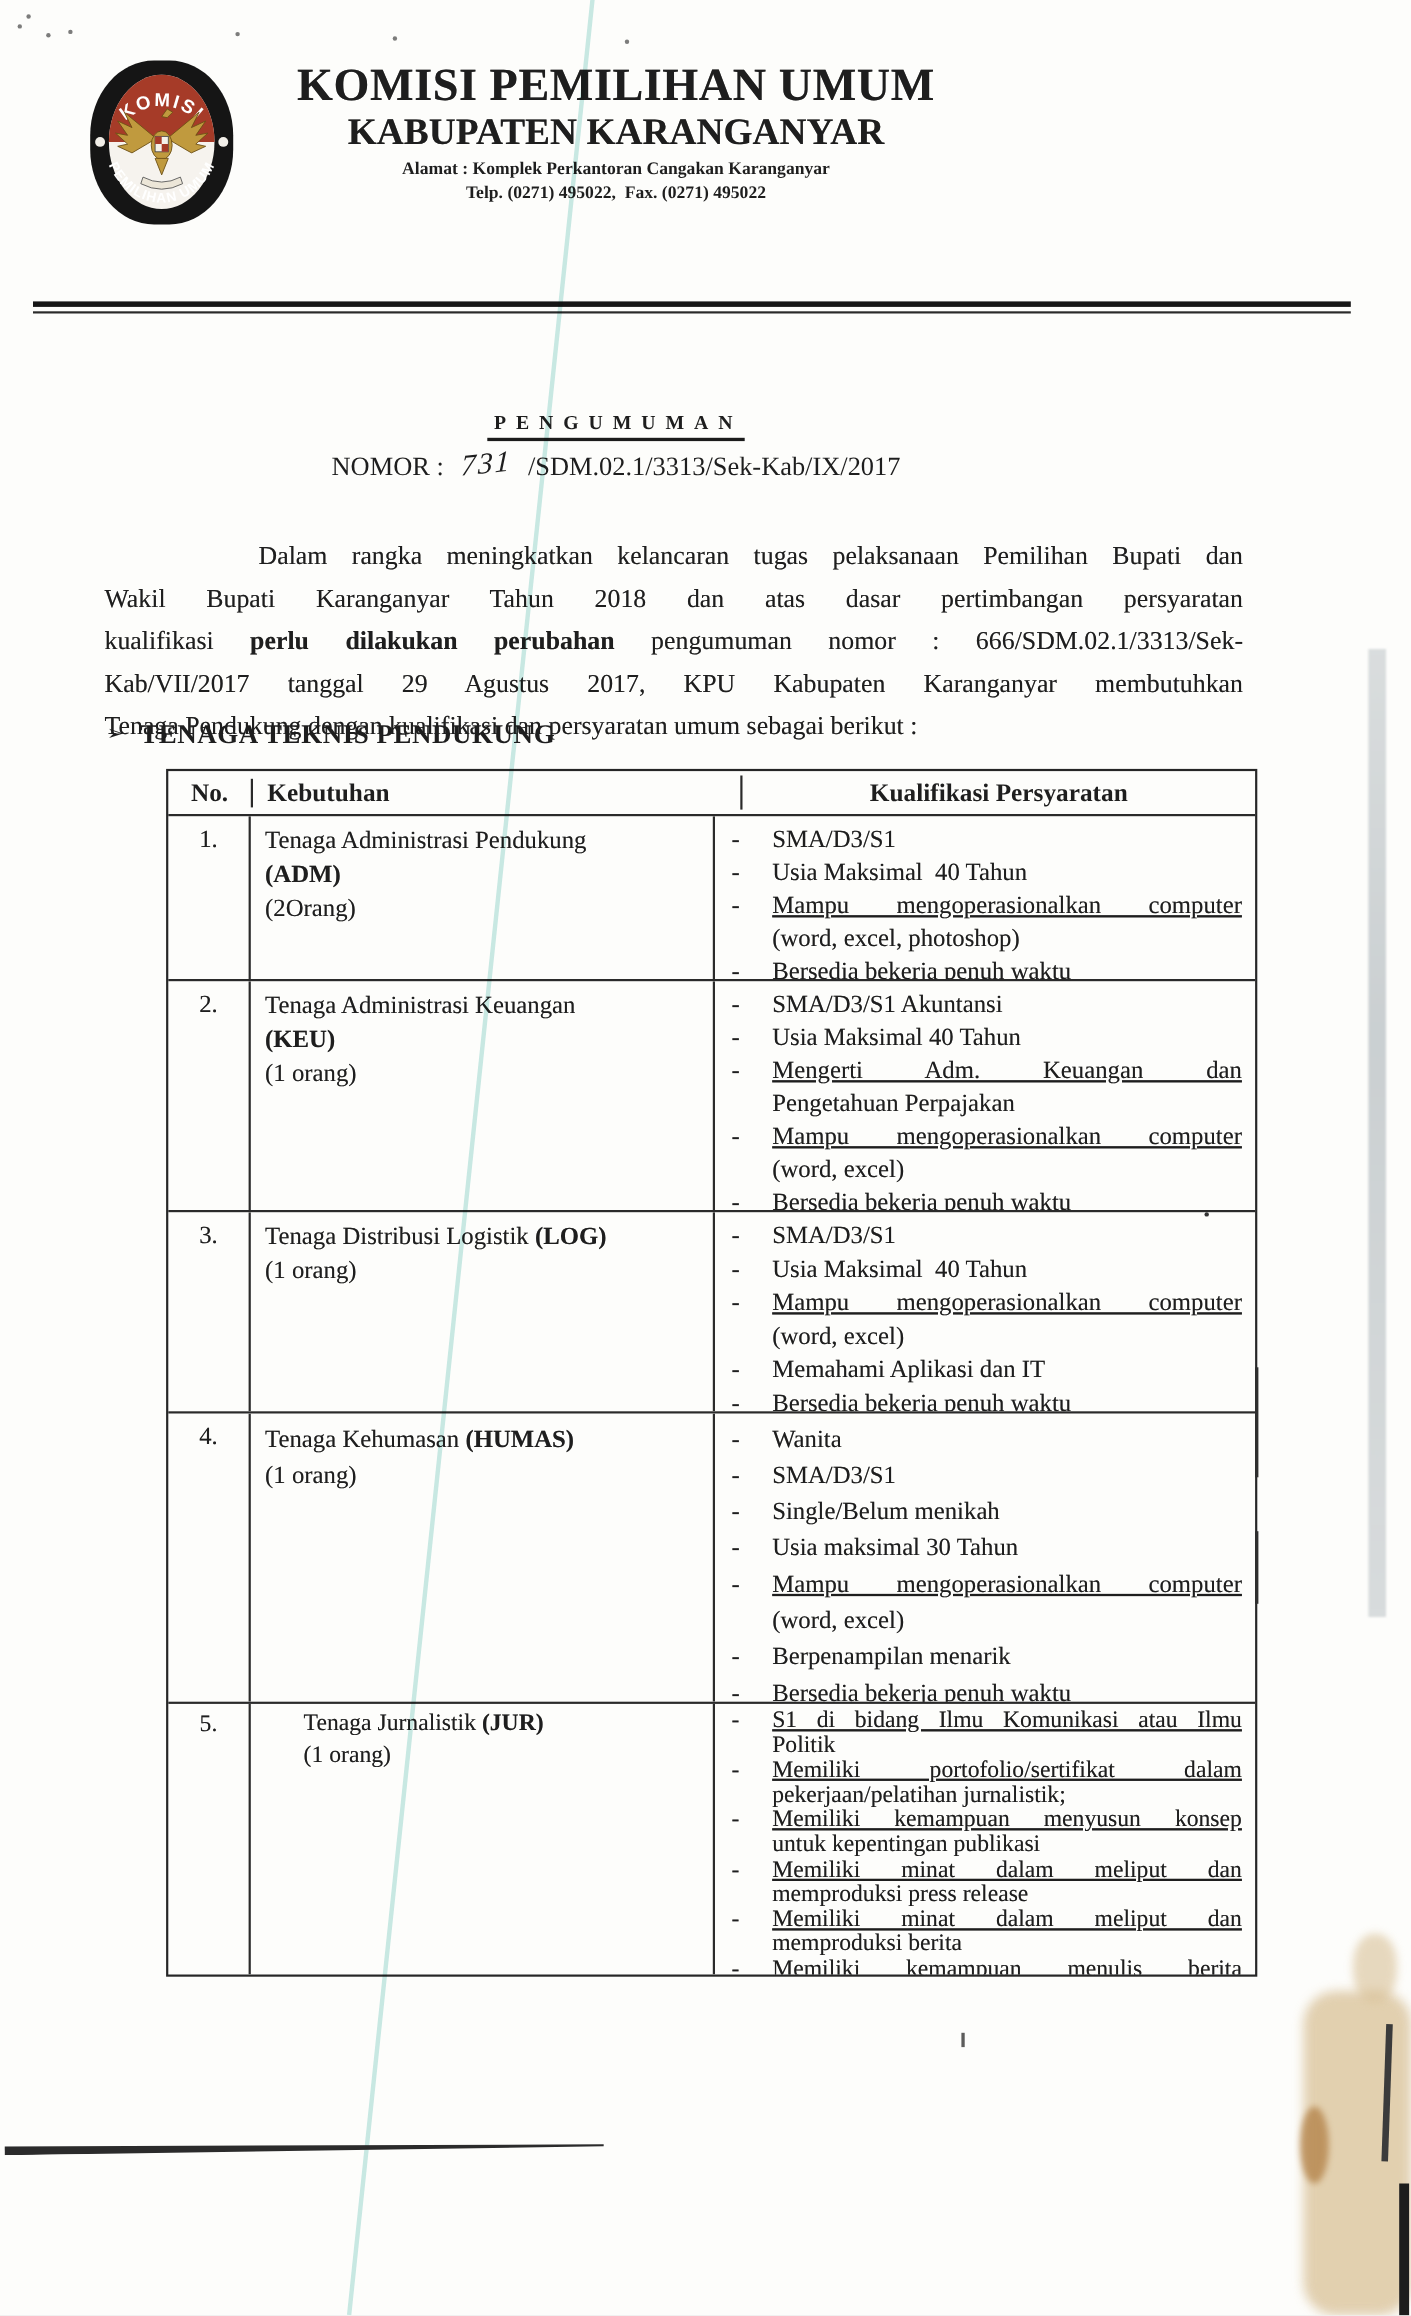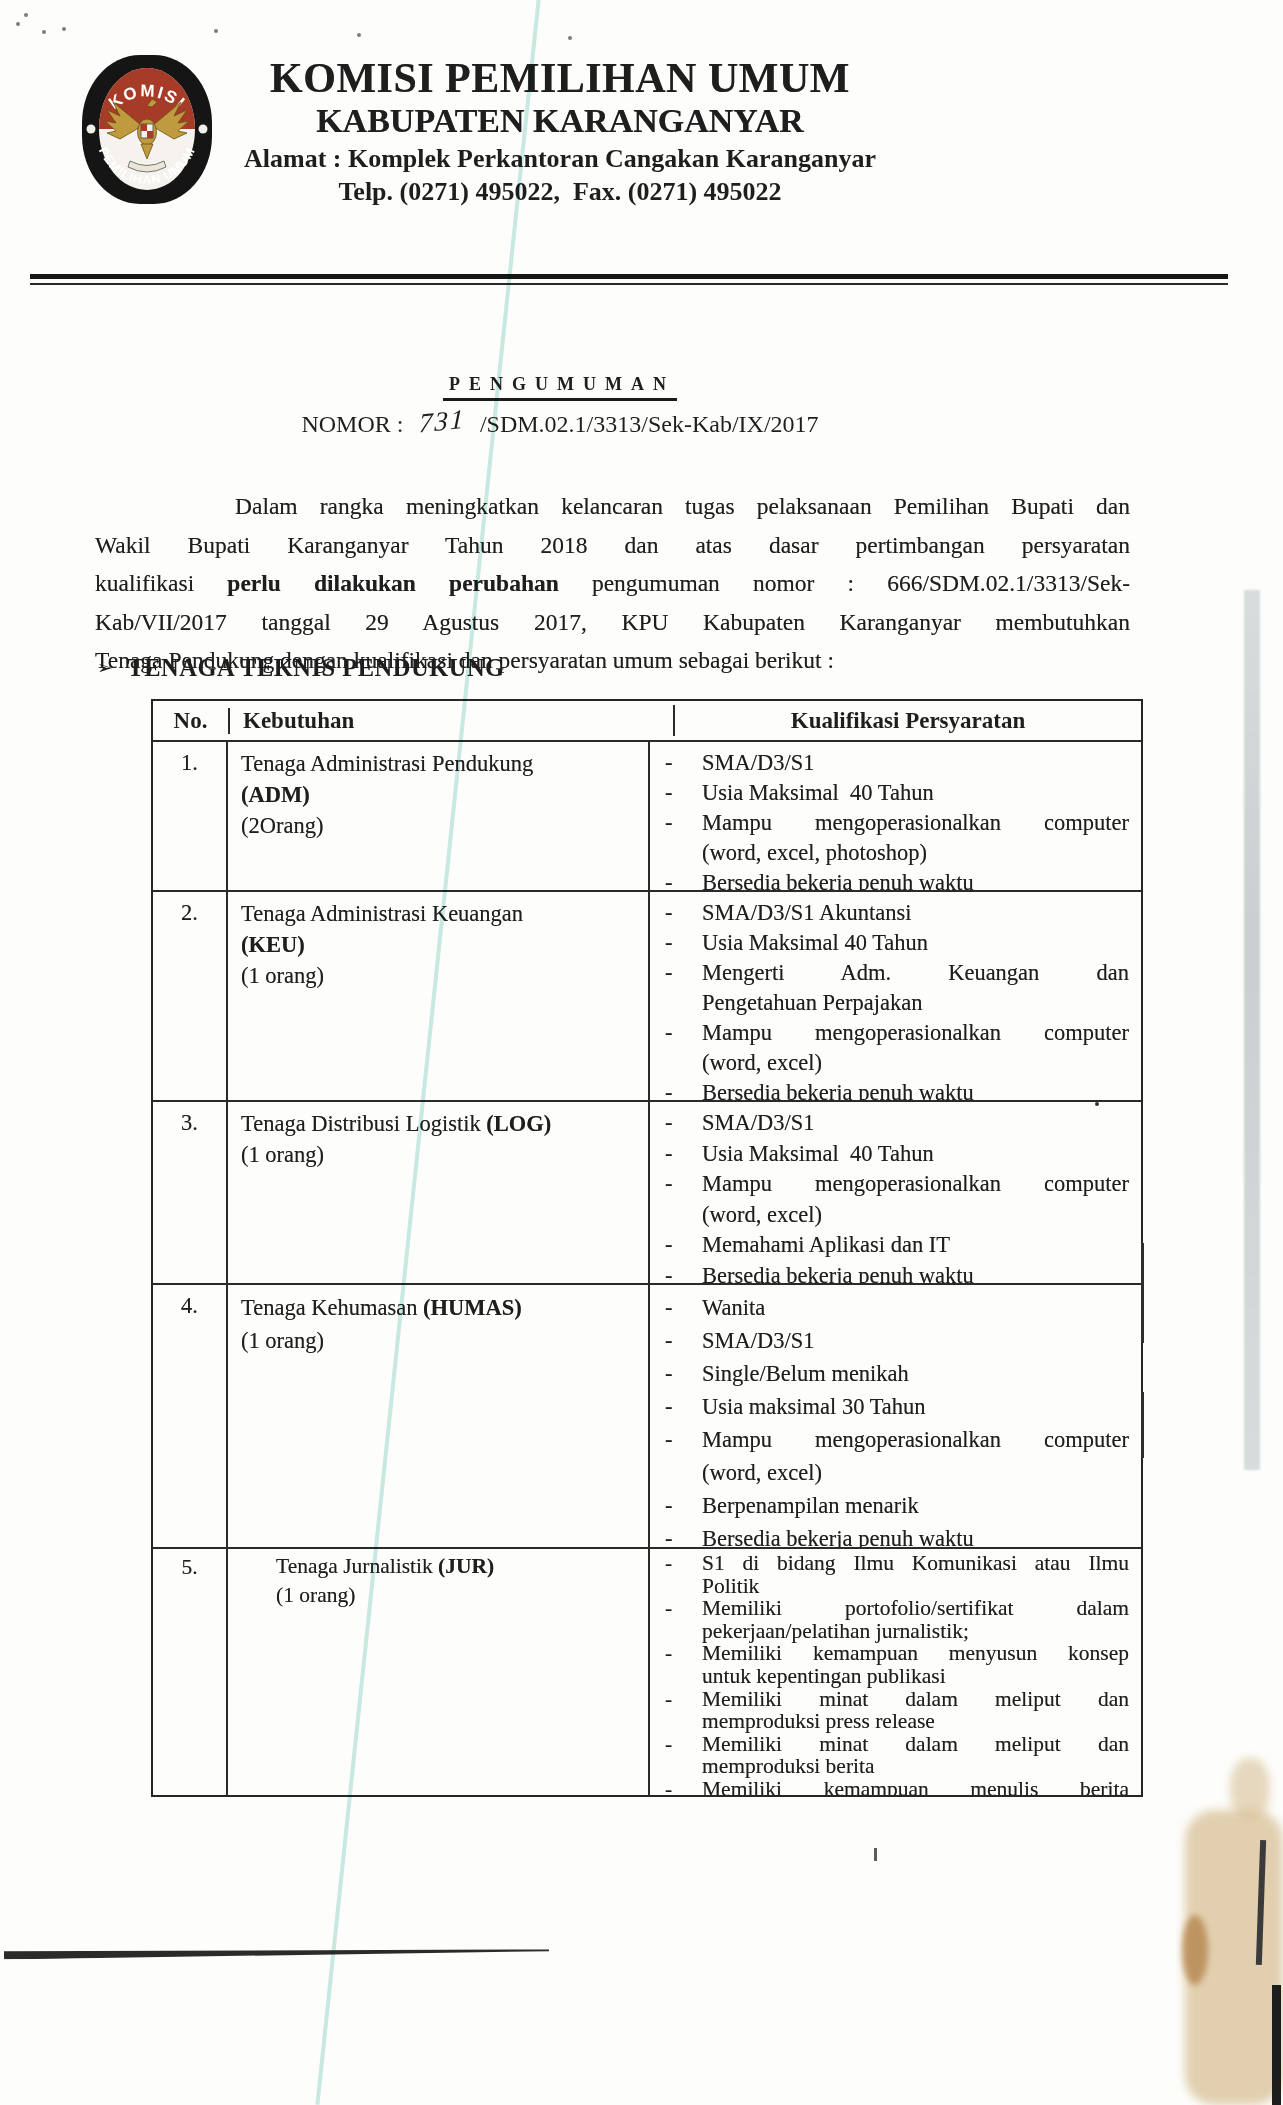--- a/index.html
+++ b/index.html
@@ -10,21 +10,21 @@
   .page{
     position:relative; width:1283px; height:2105px; margin:0 auto;
     background:var(--paper); overflow:hidden;
     font-family:"Liberation Serif","DejaVu Serif",serif; color:var(--ink);
   }
   .abs{position:absolute;}
   
   .hdr-text{left:185px; top:56px; width:750px; text-align:center; line-height:1.08;}
   .org1{font-size:42px; font-weight:bold; letter-spacing:.5px; text-shadow:0 0 .6px rgba(20,20,20,.6);}
   .org2{font-size:34px; font-weight:bold; margin-top:2px; text-shadow:0 0 .6px rgba(20,20,20,.6);}
-  .addr,.phone{font-size:26px; font-weight:bold; margin-top:5px; white-space:pre-wrap;}
+  .addr,.phone{font-size:16px; font-weight:bold; margin-top:5px; white-space:pre-wrap;}
   .rule-thick{left:30px; top:274px; width:1198px; height:5px; background:#161616;}
   .rule-thin{left:30px; top:283px; width:1198px; height:2px; background:#2a2a2a;}
   
   .logo{left:80px; top:52px; width:134px; height:155px;}
   
   .ann{left:185px; top:374px; width:750px; text-align:center;}
   .ann-title{display:inline-block; font-size:18px; font-weight:bold; letter-spacing:9px;
     border-bottom:3px solid #1b1b1b; padding:0 2px 3px 6px;}
   .ann-no{margin-top:7px; font-size:24px;}
   .hand{display:inline-block; font-style:italic; font-size:27px; letter-spacing:2px;
@@ -54,21 +54,21 @@
   .trow-0{height:150px;} .trow-1{height:210px;} .trow-2{height:183px;}
   .trow-3{height:264px;} .trow-3 .c-kual{line-height:33px;} .trow-3 .c-keb{line-height:33px;}
   .trow-2 .c-kual{line-height:30.5px;}
   .trow-4{height:246px;}
   .trow-4 .cell{padding-top:3px; font-size:21.5px;}
   .trow-4 .c-kual{line-height:22.6px;}
   .trow-4 .c-keb{line-height:29px;padding-left:48px;}
   .kl-line{display:flex;}
   .kl-dash{width:52px; flex:none; text-indent:15px;}
   .kl-text{display:block; flex:1; white-space:pre-wrap;}
-  .kl-line.j .kl-text{white-space:normal; text-align:justify; text-align-last:justify;}
+  .kl-line.j .kl-text{white-space:normal; text-align:justify; text-align-last:justify;text-decoration:underline;}
   
   .cyan-line{left:537px; top:-4px; width:4px; height:2120px; background:var(--scan-line);
     opacity:.55; transform:rotate(6deg); transform-origin:top left; mix-blend-mode:multiply;}
   .bl-streak{left:4px; top:1948px; width:545px; height:9px; background:#2b2b2b;
     clip-path:polygon(0 10%,100% 42%,100% 62%,0 100%); transform:rotate(-.5deg);}
   .r-band{left:1244px; top:590px; width:16px; height:880px; opacity:.75;
     background:linear-gradient(to bottom,#cdd2d4,#b9c0c4 40%,#ccd1d3); filter:blur(1px);}
   .stain-a{left:1185px; top:1810px; width:98px; height:295px; background:var(--stain);
     opacity:.75; border-radius:30px; filter:blur(5px);}
   .stain-b{left:1182px; top:1915px; width:26px; height:70px; background:#b5854c;

